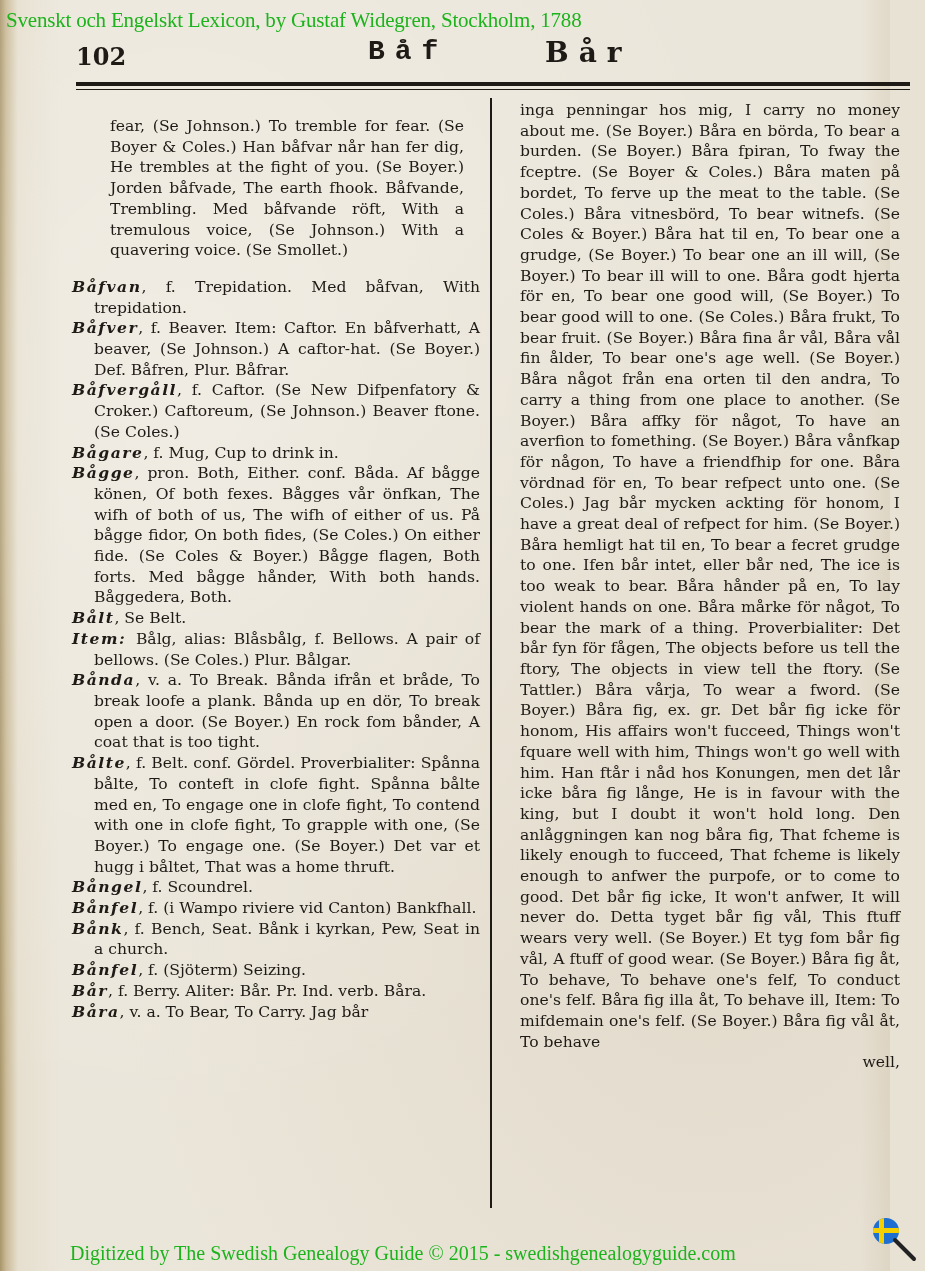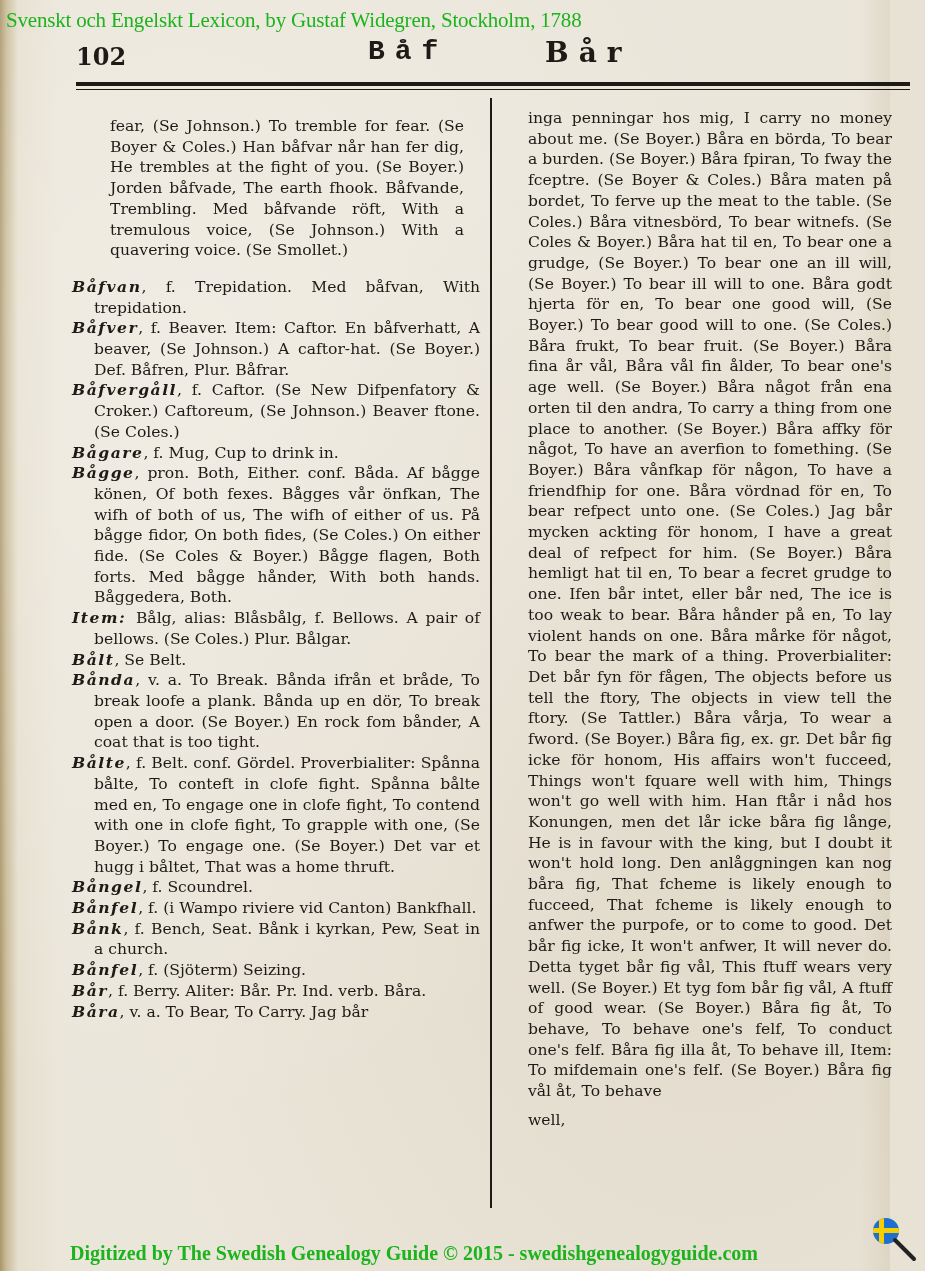--- a/index.html
+++ b/index.html
@@ -19,25 +19,25 @@
   .guide.left{left:368px;font-family:Liberation Mono, monospace;}
   .guide.right{left:545px;}
   .rule{position:absolute;left:76px;top:82px;width:834px;height:8px;
     border-top:4px solid #1e1a16;border-bottom:1.5px solid #1e1a16;box-sizing:border-box;}
   .col{position:absolute;top:100px;font-size:15.6px;line-height:20.7px;text-align:justify;}
   .col.left{left:72px;width:408px;}
   .col.right{left:520px;width:380px;}
   .col-divider{position:absolute;left:490px;top:98px;width:2px;height:1110px;background:#1e1a16;}
   .entry{margin:0;padding-left:22px;text-indent:-22px;}
   .cont{margin:16px;padding-left:22px;}
-  .rcont{margin:8px;}
+  .rcont{margin:0;}
   .hw{font-style:italic;font-weight:bold;letter-spacing:1.5px;}
-  .last{text-align:left;}
+  .last{text-align:right;}
   .footer{position:absolute;left:70px;top:1242px;font-family:"Liberation Serif",serif;
-    font-weight:bold;font-size:20px;color:#1db31d;white-space:nowrap;}
+    font-weight:normal;font-size:20px;color:#1db31d;white-space:nowrap;}
   .badge{position:absolute;left:870px;top:1215px;width:48px;height:48px;}
 </style>
 </head>
 <body>
 
 <div class="page">
 
   <div class="watermark-top">Svenskt och Engelskt Lexicon, by Gustaf Widegren, Stockholm, 1788</div>
 
   <div class="running-head">
@@ -48,22 +48,22 @@
   <div class="rule"></div>
 
   <div class="col left">
     <p class="cont">fear, (Se Johnson.) To tremble for fear. (Se Boyer &amp; Coles.) Han båfvar når han fer dig, He trembles at the fight of you. (Se Boyer.) Jorden båfvade, The earth fhook. Båfvande, Trembling. Med båfvande röft, With a tremulous voice, (Se Johnson.) With a quavering voice. (Se Smollet.)</p>
     <div id="left-entries">
         <p class="entry"><span class="hw">Båfvan</span><span>, f. Trepidation. Med båfvan, With trepidation.</span></p>
         <p class="entry"><span class="hw">Båfver</span><span>, f. Beaver. Item: Caftor. En båfverhatt, A beaver, (Se Johnson.) A caftor-hat. (Se Boyer.) Def. Båfren, Plur. Båfrar.</span></p>
         <p class="entry"><span class="hw">Båfvergåll</span><span>, f. Caftor. (Se New Difpenfatory &amp; Croker.) Caftoreum, (Se Johnson.) Beaver ftone. (Se Coles.)</span></p>
         <p class="entry"><span class="hw">Bågare</span><span>, f. Mug, Cup to drink in.</span></p>
         <p class="entry"><span class="hw">Bågge</span><span>, pron. Both, Either. conf. Båda. Af bågge könen, Of both fexes. Bågges vår önfkan, The wifh of both of us, The wifh of either of us. På bågge fidor, On both fides, (Se Coles.) On either fide. (Se Coles &amp; Boyer.) Bågge flagen, Both forts. Med bågge hånder, With both hands. Båggedera, Both.</span></p>
+        <p class="entry"><span class="hw">Bålt</span><span>, Se Belt.</span></p>
         <p class="entry"><span class="hw">Item: </span><span>Bålg, alias: Blåsbålg, f. Bellows. A pair of bellows. (Se Coles.) Plur. Bålgar.</span></p>
-        <p class="entry"><span class="hw">Bålt</span><span>, Se Belt.</span></p>
         <p class="entry"><span class="hw">Bånda</span><span>, v. a. To Break. Bånda ifrån et bråde, To break loofe a plank. Bånda up en dör, To break open a door. (Se Boyer.) En rock fom bånder, A coat that is too tight.</span></p>
         <p class="entry"><span class="hw">Bålte</span><span>, f. Belt. conf. Gördel. Proverbialiter: Spånna bålte, To conteft in clofe fight. Spånna bålte med en, To engage one in clofe fight, To contend with one in clofe fight, To grapple with one, (Se Boyer.) To engage one. (Se Boyer.) Det var et hugg i båltet, That was a home thruft.</span></p>
         <p class="entry"><span class="hw">Bångel</span><span>, f. Scoundrel.</span></p>
         <p class="entry"><span class="hw">Bånfel</span><span>, f. (i Wampo riviere vid Canton) Bankfhall.</span></p>
         <p class="entry"><span class="hw">Bånk</span><span>, f. Bench, Seat. Bånk i kyrkan, Pew, Seat in a church.</span></p>
         <p class="entry"><span class="hw">Bånfel</span><span>, f. (Sjöterm) Seizing.</span></p>
         <p class="entry"><span class="hw">Bår</span><span>, f. Berry. Aliter: Bår. Pr. Ind. verb. Båra.</span></p>
         <p class="entry"><span class="hw">Båra</span><span>, v. a. To Bear, To Carry. Jag bår</span></p>
       </div>
   </div>

